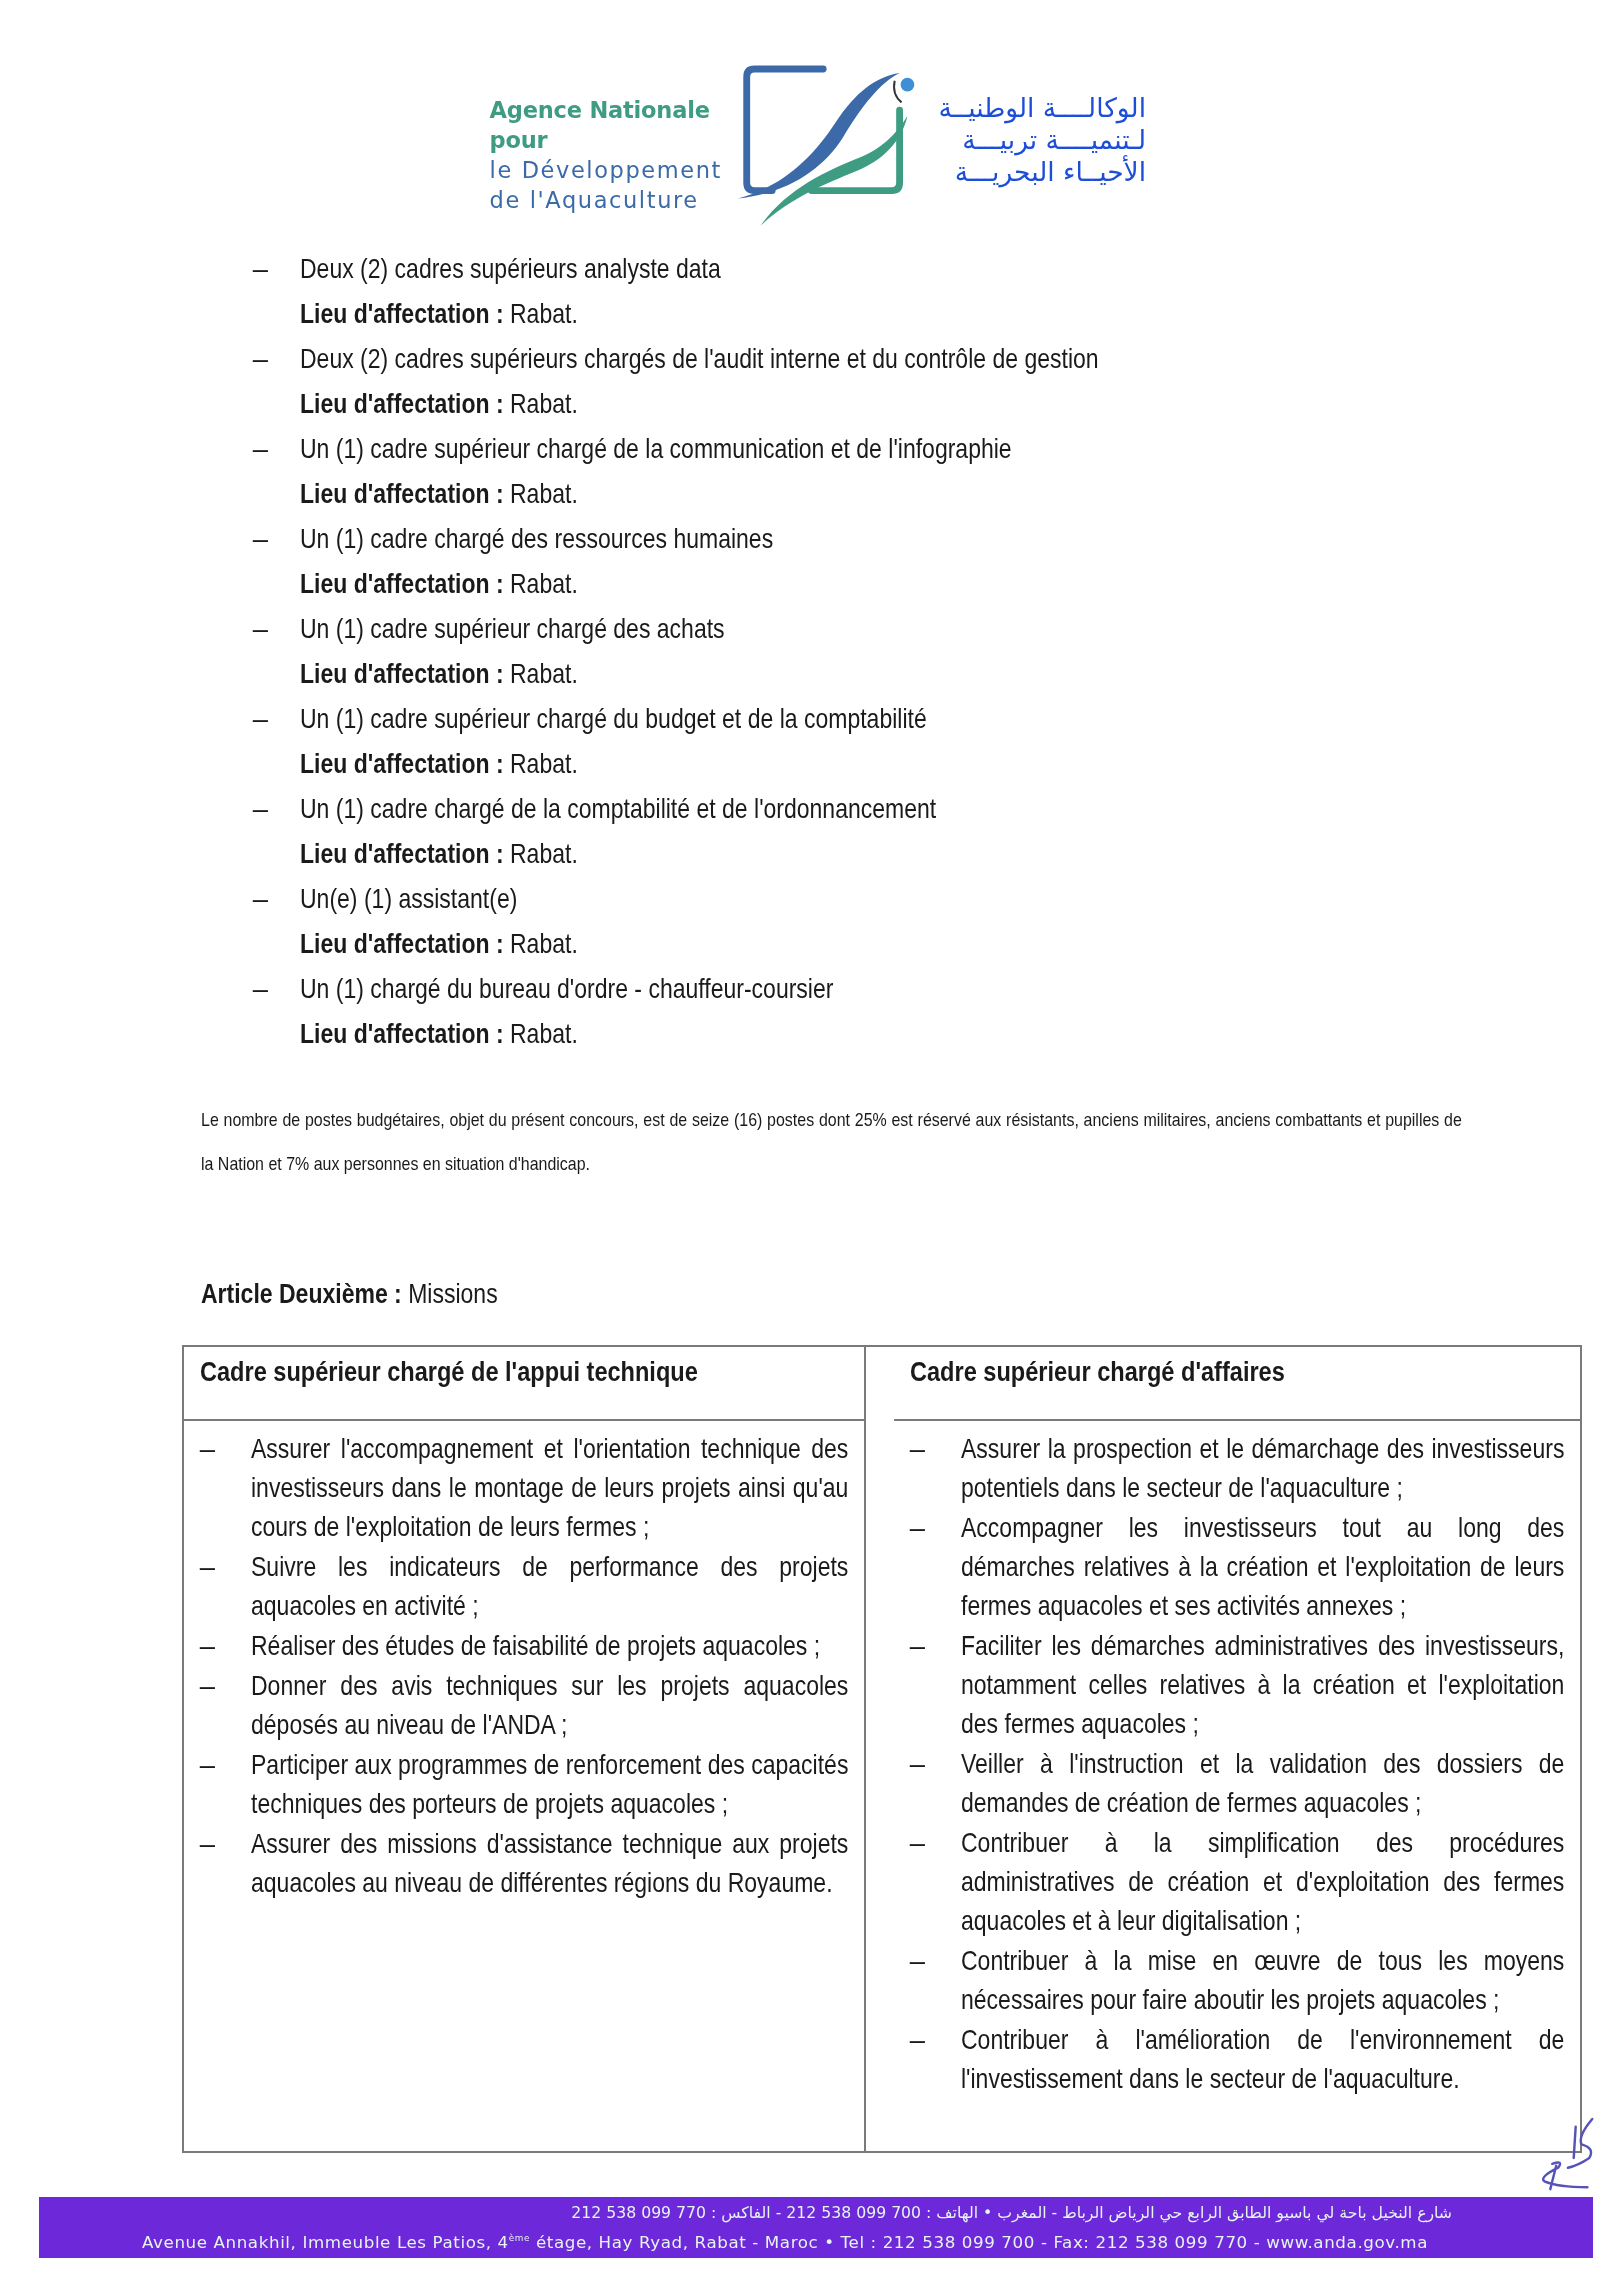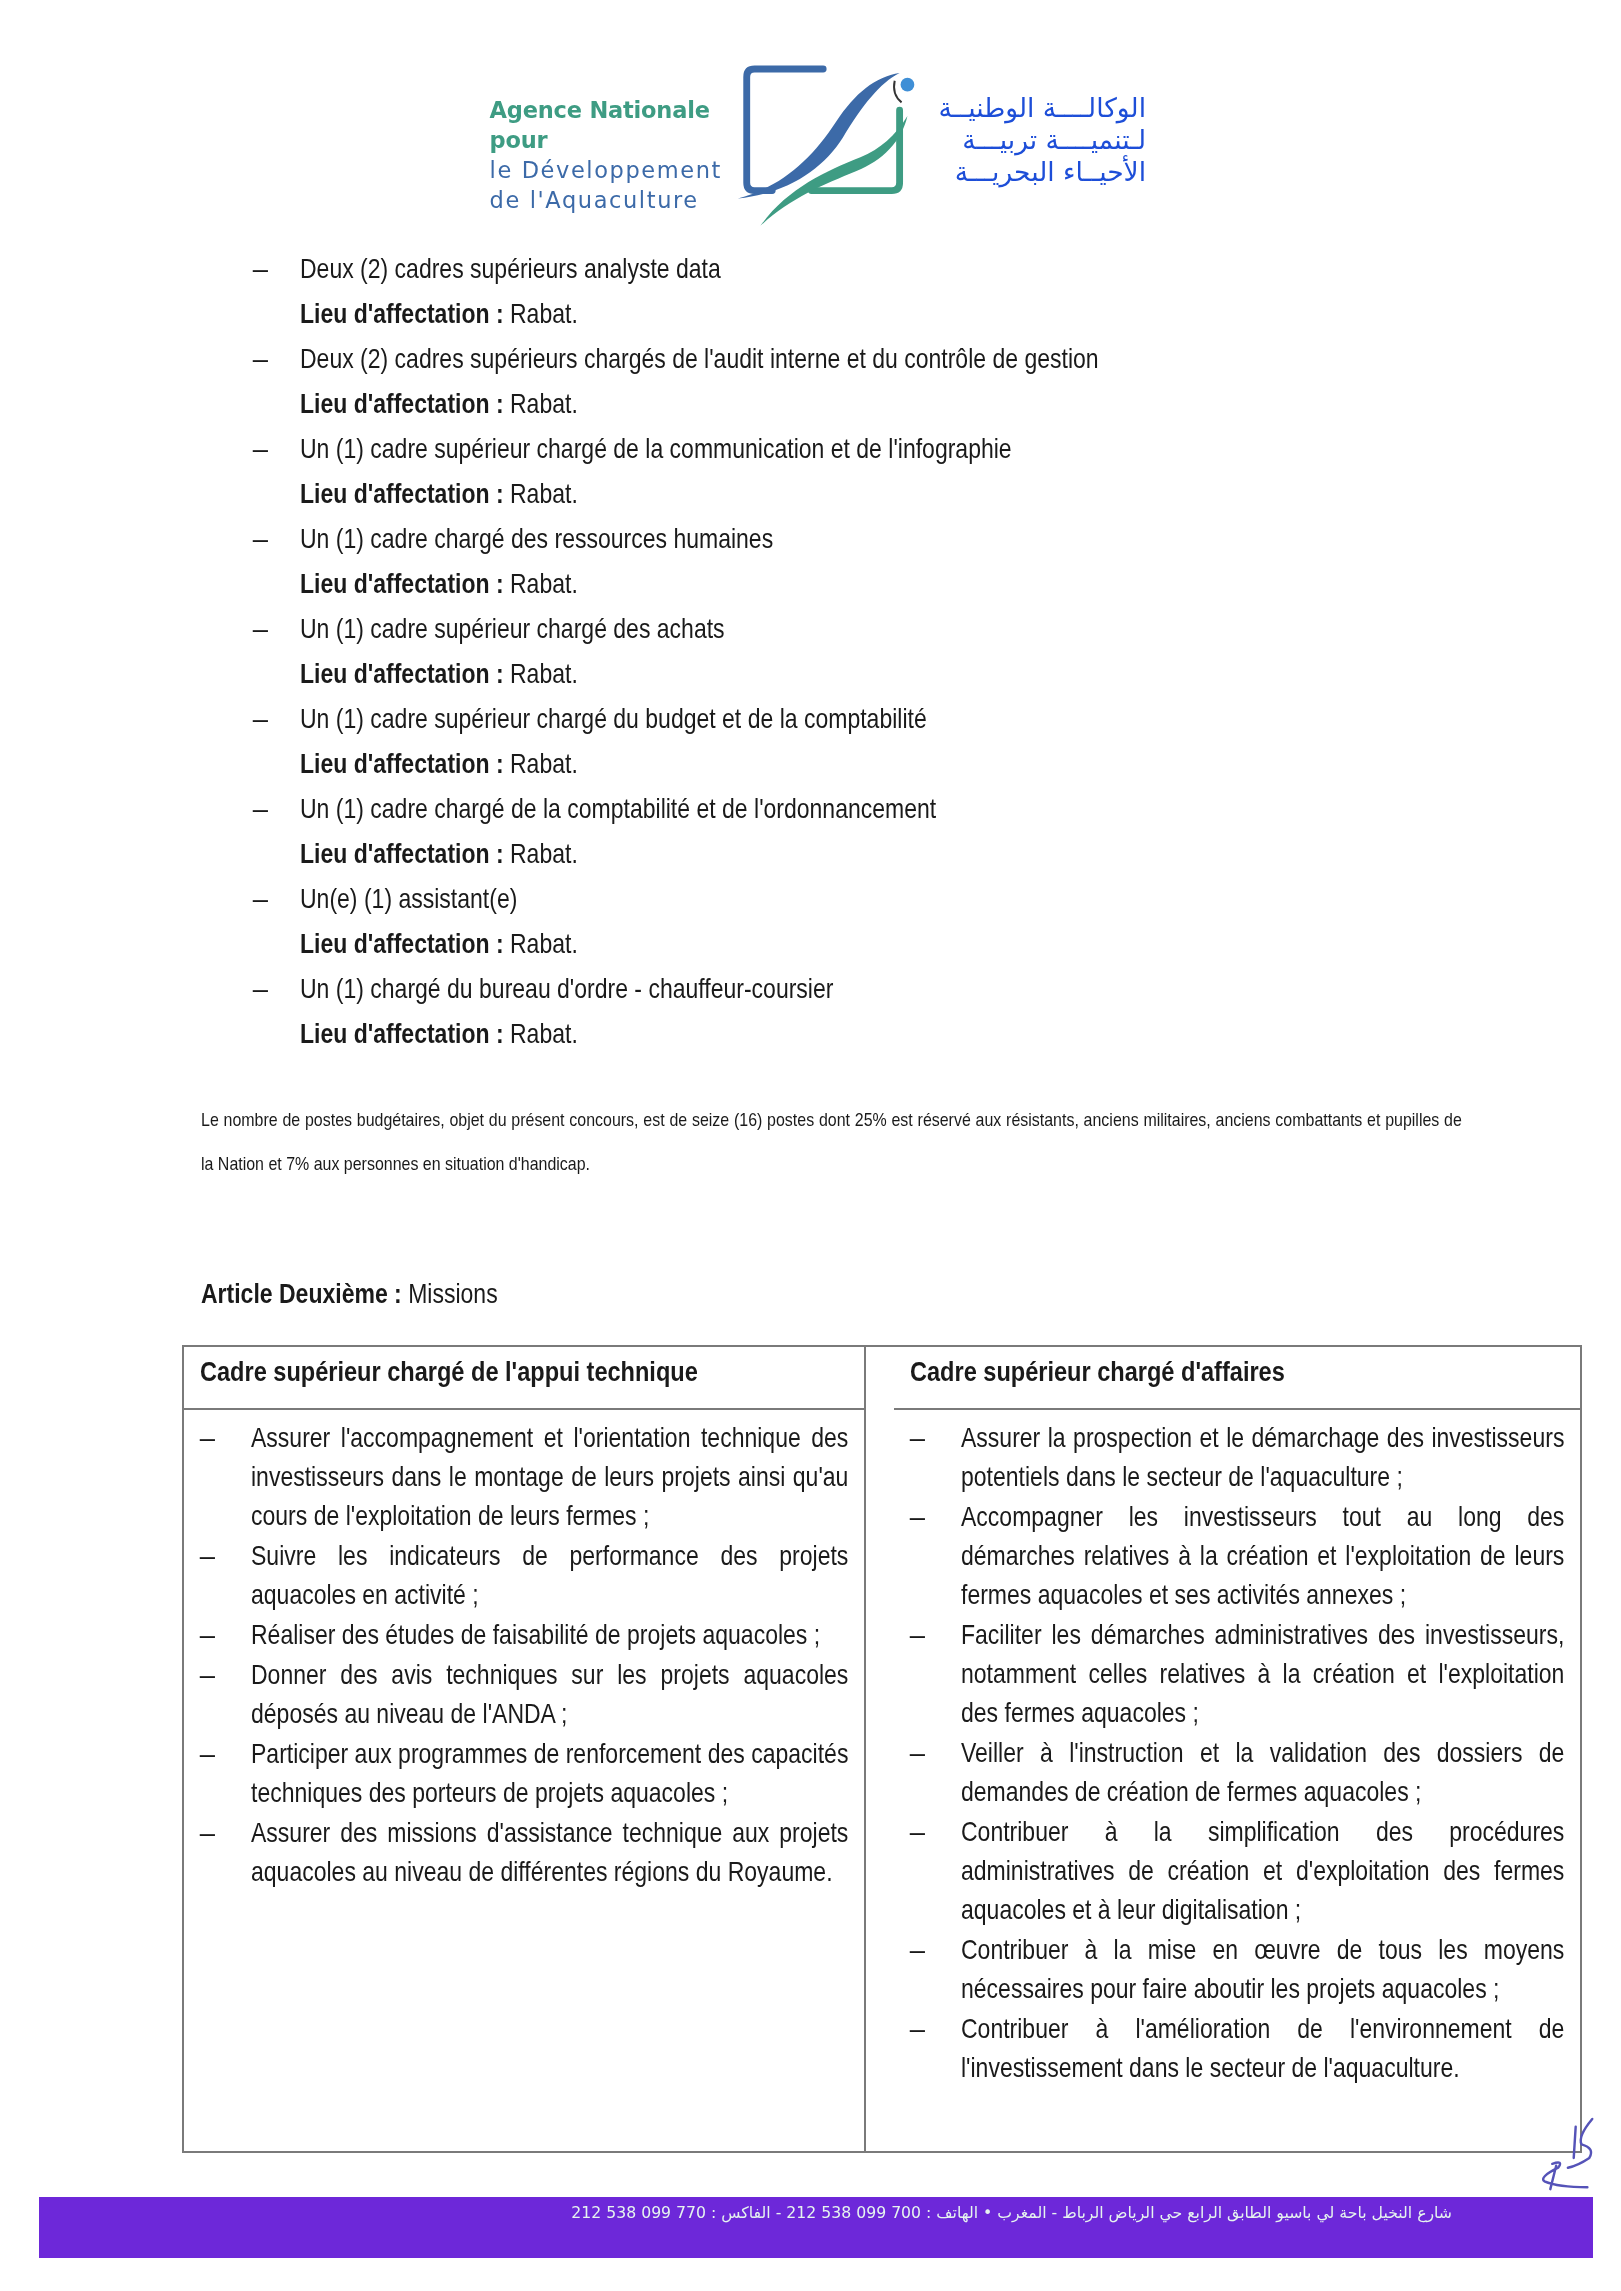--- a/index.html
+++ b/index.html
@@ -46,21 +46,21 @@
   .article b { font-weight: 700; }
   
   .missions {
     position: absolute; left: 182px; top: 1345px; width: 1400px; height: 808px;
     border: 2px solid #7a7a7a; box-sizing: border-box;
   }
   .col { position: absolute; top: 0; bottom: 0; }
   .col-left { left: 0; width: 680px; border-right: 2px solid #7a7a7a; }
   .col-right { left: 710px; right: 0; }
   .col-head {
-    height: 63px; border-bottom: 2px solid #7a7a7a; box-sizing: border-box;
+    height: 74px; border-bottom: 2px solid #7a7a7a; box-sizing: border-box;
     padding: 5.9px 0 0 15.7px; font-size: 27.4px; font-weight: 700; line-height: 37px;
     white-space: nowrap;
   }
   .col-head span { display: inline-block; transform: scaleX(0.86); transform-origin: left center; }
   .col-body { padding: 7.8px 15.7px 0 15.7px; }
   .mission { position: relative; padding-left: 51px; margin-bottom: 1px; }
   .mission-dash { position: absolute; left: 0; top: 0; font-size: 27.4px; line-height: 39px; }
   .mission-text {
     font-size: 27.4px; line-height: 39px; text-align: justify;
     display: block; width: 119%; transform: scaleX(0.84); transform-origin: left top;
@@ -226,14 +226,15 @@
   </div>
 </div>
 
 <svg class="signature" viewBox="0 0 90 80">
   <path d="M58 10 L56 42 M75 2 Q 60 20 64 28 Q 78 32 72 42 Q 60 50 50 52" fill="none" stroke="#5553b8" stroke-width="2.5" stroke-linecap="round"></path>
   <path d="M34 48 Q 46 44 40 52 Q 20 62 26 66 Q 40 72 70 72 M38 50 L32 74" fill="none" stroke="#5553b8" stroke-width="2.5" stroke-linecap="round"></path>
 </svg>
 
 <div class="footer">
   <div class="footer-ar">شارع النخيل باحة لي باسيو الطابق الرابع حي الرياض الرباط - المغرب • الهاتف : 700 099 538 212 - الفاكس : 770 099 538 212</div>
+  <div class="footer-fr"><span>Avenue Annakhil, Immeuble Les Patios, 4</span><sup>ème</sup><span> étage, Hay Ryad, Rabat - Maroc • Tel : 212 538 099 700 - Fax: 212 538 099 770 - www.anda.gov.ma</span></div>
 </div>
 
 
 </body></html>

